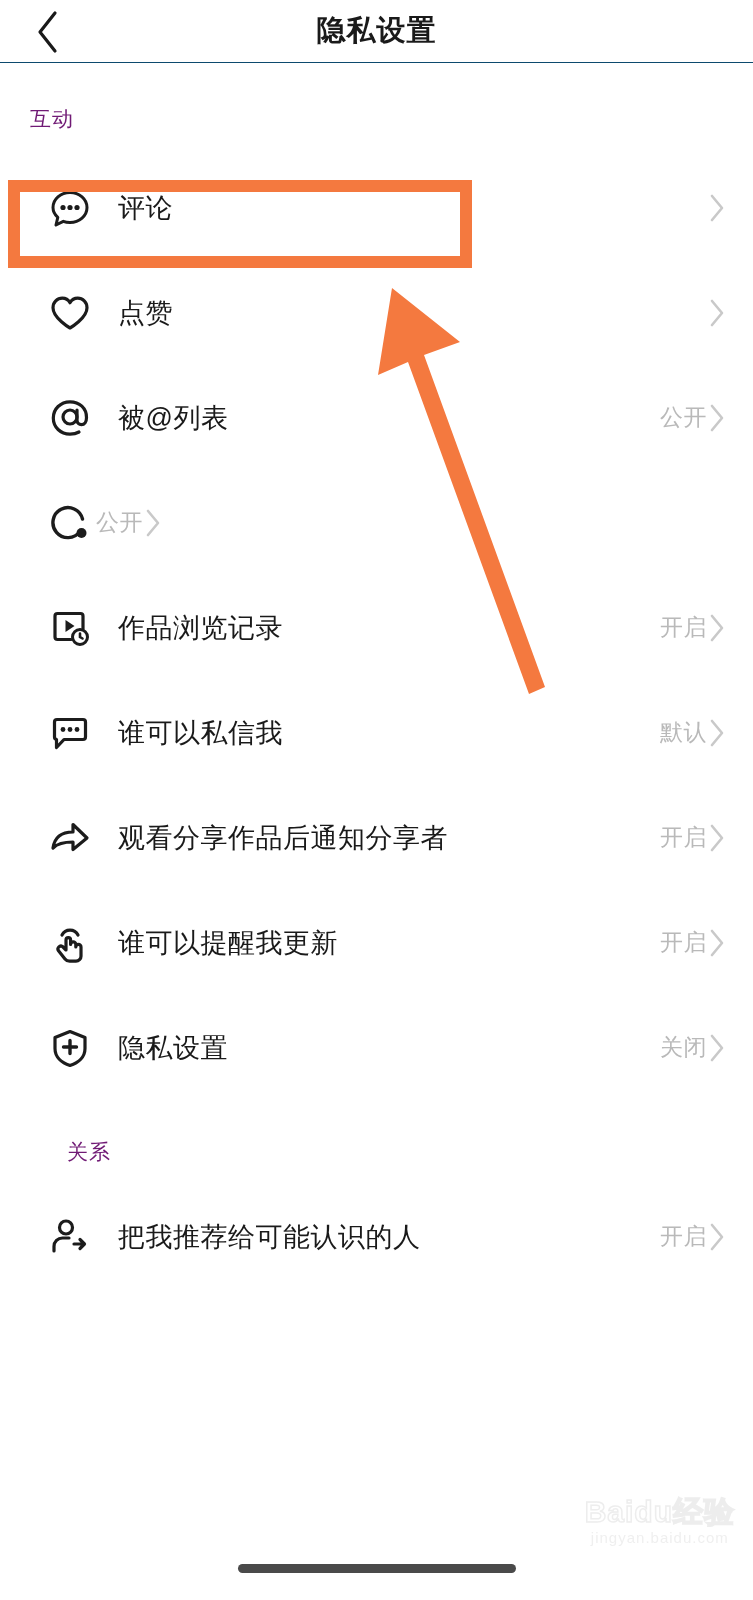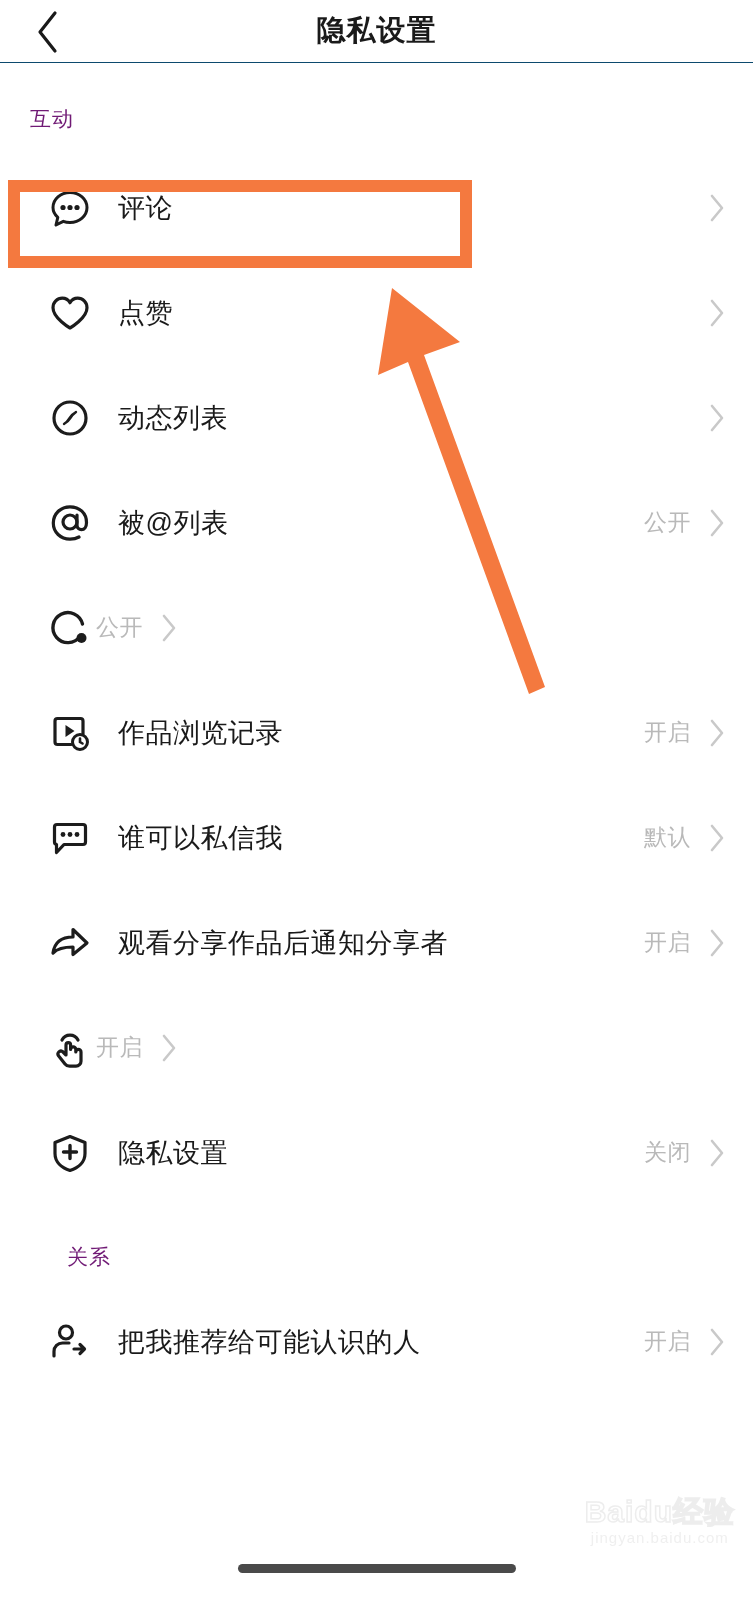--- a/index.html
+++ b/index.html
@@ -94,21 +94,20 @@
     margin-left: 22px;
     font-size: 27px;
     color: #1a1a1a;
     letter-spacing: 0.5px;
     white-space: nowrap;
     flex: 1 1 auto;
   }
   .row-value {
     font-size: 23px;
     color: #b9b9b9;
-    margin-right: 16px;
     white-space: nowrap;
     letter-spacing: 0.5px;
   }
   .row-chevron {
     width: 20px;
     height: 34px;
     flex: 0 0 20px;
     display: flex;
     align-items: center;
     justify-content: center;
@@ -227,36 +226,20 @@
       <span class="row-label">点赞</span>
       <span class="row-value"></span>
       <span class="row-chevron">
         <svg width="18" height="30" viewBox="0 0 18 30" fill="none">
           <path d="M4 3 L14 15 L4 27" stroke="currentColor" stroke-width="2.6" stroke-linecap="round" stroke-linejoin="round"></path>
         </svg>
       </span>
     </div>
 
 
-    <div class="row">
-      <span class="row-icon">
-        <svg width="46" height="46" viewBox="0 0 46 46" fill="none">
-          <circle cx="23" cy="23" r="16" stroke="#1c1c1c" stroke-width="3.2"></circle>
-          <path d="M29 17 C29 17 25.5 19.5 23.5 23 C21.5 26.5 17 29 17 29
-                   C17 29 20.5 26.5 22.5 23 C24.5 19.5 29 17 29 17 Z" fill="#1c1c1c" stroke="#1c1c1c" stroke-width="2.4" stroke-linejoin="round"></path>
-        </svg>
-      </span>
-      <span class="row-label">动态列表</span>
-      <span class="row-value"></span>
-      <span class="row-chevron">
-        <svg width="18" height="30" viewBox="0 0 18 30" fill="none">
-          <path d="M4 3 L14 15 L4 27" stroke="currentColor" stroke-width="2.6" stroke-linecap="round" stroke-linejoin="round"></path>
-        </svg>
-      </span>
-    </div>
 
     <div class="row">
       <span class="row-icon">
         <svg width="46" height="46" viewBox="0 0 46 46" fill="none">
           <circle cx="23" cy="22" r="7" stroke="#1c1c1c" stroke-width="3.2"></circle>
           <path d="M30 15 L30 25 C30 28 32 29.6 34.4 29.6 C37.4 29.6 39.5 27 39.5 22.4
                    C39.5 13.3 32.6 6.8 23 6.8 C13.5 6.8 6.3 13.9 6.3 23
                    C6.3 32.1 13.5 39.2 23 39.2 C26.5 39.2 29.6 38.4 32 37" stroke="#1c1c1c" stroke-width="3.2" stroke-linecap="round"></path>
         </svg>
       </span>
@@ -342,20 +325,21 @@
     <div class="row">
       <span class="row-icon">
         <svg width="46" height="46" viewBox="0 0 46 46" fill="none">
           <path d="M15 15 A9 9 0 0 1 31 15" stroke="#1c1c1c" stroke-width="3.2" stroke-linecap="round"></path>
           <path d="M19 20 L19 30 L15.5 26.5 A3 3 0 0 0 11.5 30.8 L18 39
                    A6 6 0 0 0 22.8 41.2 L29 41.2 A5 5 0 0 0 34 36.2 L34 27
                    A2.6 2.6 0 0 0 28.8 27 L28.8 24.5 A2.6 2.6 0 0 0 23.6 24.5
                    L23.6 20 A2.3 2.3 0 0 0 19 20 Z" stroke="#1c1c1c" stroke-width="3.2" stroke-linejoin="round" fill="none"></path>
         </svg>
       </span>
+      <span class="row-label">谁可以提醒我更新</span>
       <span class="row-value">开启</span>
       <span class="row-chevron">
         <svg width="18" height="30" viewBox="0 0 18 30" fill="none">
           <path d="M4 3 L14 15 L4 27" stroke="currentColor" stroke-width="2.6" stroke-linecap="round" stroke-linejoin="round"></path>
         </svg>
       </span>
     </div>
 
     <div class="row">
       <span class="row-icon">

